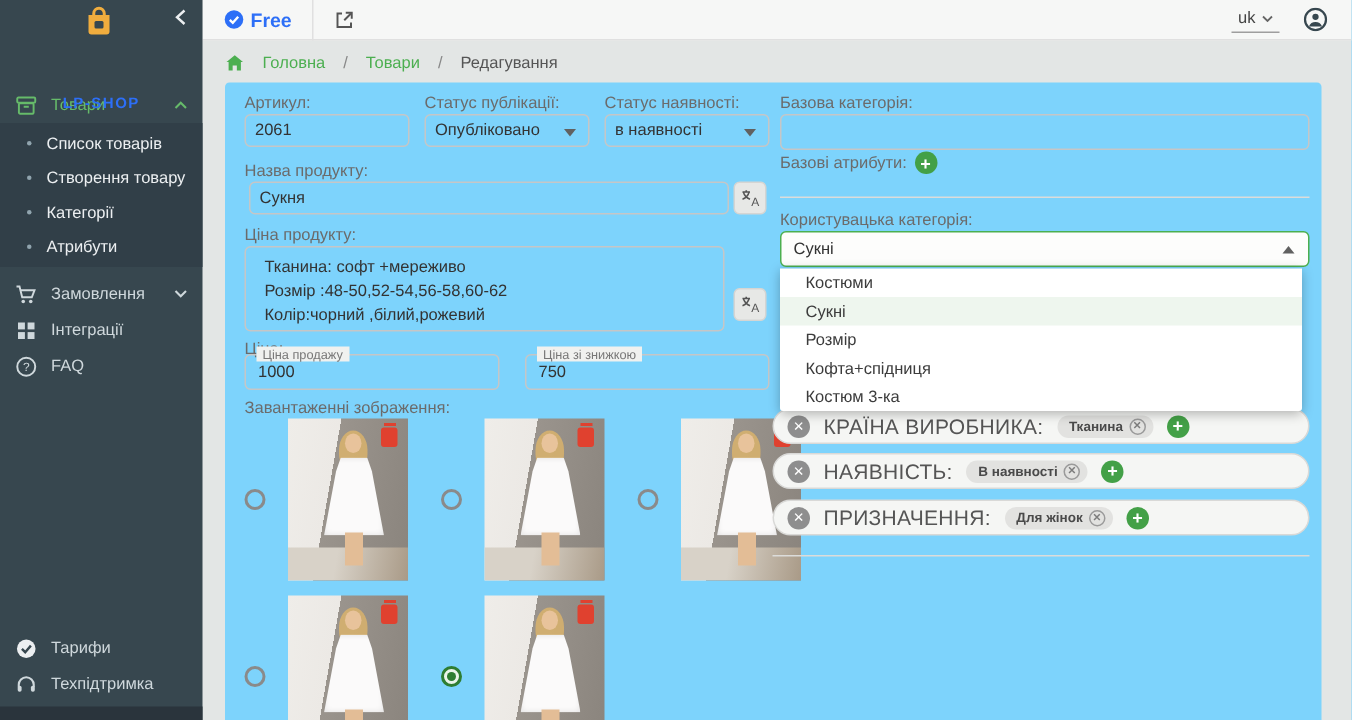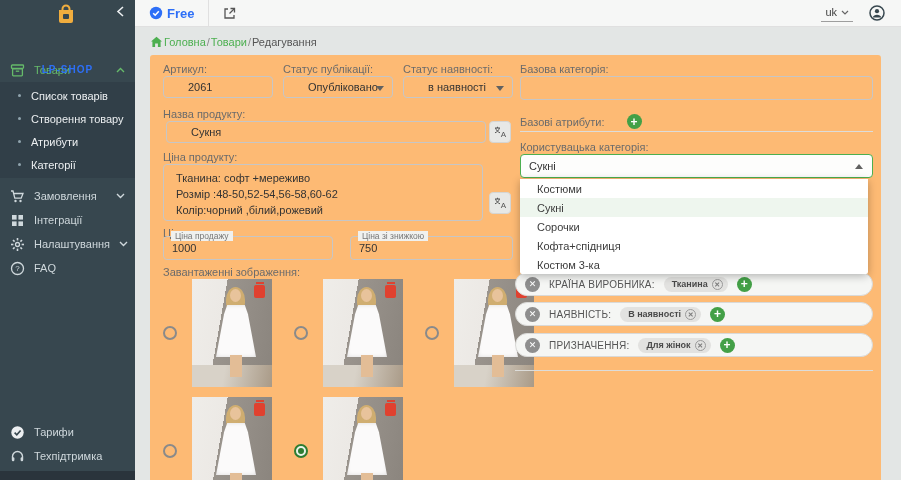--- a/index.html
+++ b/index.html
@@ -26,29 +26,29 @@
   
   .topbar { position:absolute; left:135px; top:0; right:0; height:27px; background:#f6f7f6; border-bottom:1px solid #e0e0e0; display:flex; align-items:center; z-index:20; }
   .plan-badge { display:flex; align-items:center; gap:4px; padding:0 14px; color:#2d6ff7; font-weight:bold; font-size:13px; cursor:pointer; }
   .tb-divider { width:1px; height:27px; background:#e0e0e0; }
   .openext-btn { padding:0 14px; cursor:pointer; display:flex; align-items:center; color:#555; }
   .tb-right { margin-left:auto; display:flex; align-items:center; gap:16px; padding-right:16px; }
   .lang-select { display:flex; align-items:center; gap:4px; color:#444; border-bottom:1px solid #9e9e9e; padding:2px 4px 3px; cursor:pointer; font-size:11px; }
   .avatar-btn { cursor:pointer; display:flex; align-items:center; }
 
   
-  .breadcrumb { position:absolute; left:150px; top:36px; display:flex; align-items:center; gap:1px; font-size:11px; z-index:5; }
+  .breadcrumb { position:absolute; left:150px; top:36px; display:flex; align-items:center; gap:12px; font-size:11px; z-index:5; }
   .breadcrumb a { color:#4caf50; text-decoration:none; cursor:pointer; }
   .crumb-sep { color:#888; }
   .crumb-current { color:#555; }
 
   
-  .content { position:absolute; left:150px; top:55px; width:731px; height:425px; background:#fdba74; border-radius:3px 3px 0 0; z-index:4; overflow:hidden; }
+  .content { position:absolute; left:150px; top:55px; width:731px; height:425px; background:#7dd3fc; border-radius:3px 3px 0 0; z-index:4; overflow:hidden; }
   .flabel { position:absolute; font-size:11px; color:#6b6b6b; }
-  .tinput, .tselect, .ttextarea { position:absolute; border:1px solid #c6c6c6; border-radius:4px; background:transparent; font-family:"Liberation Sans",sans-serif; font-size:11px; color:#333; padding:0 24px; outline:none; }
+  .tinput, .tselect, .ttextarea { position:absolute; border:1px solid #c6c6c6; border-radius:4px; background:transparent; font-family:"Liberation Sans",sans-serif; font-size:11px; color:#333; padding:0 6px; outline:none; }
   .tinput { height:22px; }
   .tselect { height:22px; display:flex; align-items:center; cursor:pointer; padding-right:20px; }
   .tselect::after { content:""; position:absolute; right:8px; top:9px; border-left:4px solid transparent; border-right:4px solid transparent; border-top:5px solid #616161; }
   .ttextarea { padding:6px 12px; line-height:1.45; resize:none; white-space:pre-line; }
   .icon-btn { position:absolute; width:22px; height:22px; background:#e7e8e6; border:1px solid #d5d5d3; border-radius:4px; display:flex; align-items:center; justify-content:center; cursor:pointer; color:#555; }
   .outlined { position:absolute; border:1px solid #c6c6c6; border-radius:4px; height:24px; display:flex; align-items:center; padding:0 8px; }
   .outlined .float-lbl { position:absolute; top:-6px; left:7px; background:#f0f1ef; padding:0 4px; font-size:8.5px; color:#777; }
 
   
   .img-row { position:absolute; display:flex; align-items:center; }
@@ -67,21 +67,21 @@
   
   .divider { position:absolute; height:1px; background:#dcdcda; }
   .plus-btn { width:15px; height:15px; border-radius:50%; background:#43a047; color:#fff; display:inline-flex; align-items:center; justify-content:center; font-size:12px; font-weight:bold; line-height:1; cursor:pointer; flex:0 0 auto; }
   .cat-select { position:absolute; border:1px solid #4caf50; border-radius:4px; height:24px; background:#fdfdfc; display:flex; align-items:center; padding:0 8px; cursor:pointer; font-size:11px; color:#333; }
   .cat-select::after { content:""; position:absolute; right:9px; top:9px; border-left:4px solid transparent; border-right:4px solid transparent; border-bottom:5px solid #616161; }
   .dropdown { position:absolute; background:#fff; box-shadow:0 2px 8px rgba(0,0,0,.28); border-radius:0 0 2px 2px; z-index:15; }
   .dd-option { height:19px; display:flex; align-items:center; padding:0 17px; font-size:11px; color:#3c3c3c; cursor:pointer; }
   .dd-option.selected { background:#eef6ee; }
   .attr-pill { position:absolute; height:24px; border:1px solid #d9d9d7; border-radius:12px; background:#f5f6f4; display:flex; align-items:center; gap:9px; padding:0 9px; }
   .x-circle { width:15px; height:15px; border-radius:50%; background:#8e8e8e; color:#fff; font-size:9px; display:inline-flex; align-items:center; justify-content:center; cursor:pointer; flex:0 0 auto; line-height:1; }
-  .attr-name { font-size:10px; color:#555; letter-spacing:.2px; }
+  .attr-name { font-size:14px; color:#555; letter-spacing:.2px; }
   .chip { background:#e2e2e0; border-radius:10px; padding:2px 5px 2px 8px; font-size:9px; font-weight:bold; color:#4a4a4a; display:inline-flex; align-items:center; gap:4px; }
   .chip-x { width:11px; height:11px; border-radius:50%; border:1px solid #9a9a9a; color:#7c7c7c; font-size:7px; display:inline-flex; align-items:center; justify-content:center; cursor:pointer; line-height:1; }
 
   svg { display:block; }
 </style>
 </head>
 <body>
 
 <div class="sidebar">
   <div class="sb-header">
@@ -120,25 +120,25 @@
     <div class="sub-item">
         <span class="dot"></span>
         <span>Список товарів</span>
       </div>
     <div class="sub-item">
         <span class="dot"></span>
         <span>Створення товару</span>
       </div>
     <div class="sub-item">
         <span class="dot"></span>
-        <span>Атрибути</span>
+        <span>Категорії</span>
       </div>
     <div class="sub-item">
         <span class="dot"></span>
-        <span>Категорії</span>
+        <span>Атрибути</span>
       </div>
   </div>
 
   <div class="sb-item" style="margin-top:6px;">
     <span class="sb-ic">
       <svg width="15" height="15" viewBox="0 0 15 15">
           <path d="M1 2h2l1.8 7.2h6.4L13 4.5H4" fill="none" stroke="#cfd8dc" stroke-width="1.3"></path>
           <circle cx="5.5" cy="12" r="1.2" fill="#cfd8dc"></circle>
           <circle cx="10.5" cy="12" r="1.2" fill="#cfd8dc"></circle>
         </svg>
@@ -156,43 +156,20 @@
       <svg width="15" height="15" viewBox="0 0 15 15">
           <rect x="2" y="2" width="4.6" height="4.6" fill="#cfd8dc"></rect>
           <rect x="8.4" y="2" width="4.6" height="4.6" fill="#cfd8dc"></rect>
           <rect x="2" y="8.4" width="4.6" height="4.6" fill="#cfd8dc"></rect>
           <rect x="8.4" y="8.4" width="4.6" height="4.6" fill="#cfd8dc"></rect>
         </svg>
     </span>
     <span class="lbl">Інтеграції</span>
   </div>
 
-  <div class="sb-item">
-    <span class="sb-ic">
-      <svg width="15" height="15" viewBox="0 0 15 15">
-          <circle cx="7.5" cy="7.5" r="2" fill="none" stroke="#cfd8dc" stroke-width="1.3"></circle>
-          <g stroke="#cfd8dc" stroke-width="1.6">
-            <line x1="7.5" y1="1" x2="7.5" y2="3.4"></line>
-            <line x1="7.5" y1="11.6" x2="7.5" y2="14"></line>
-            <line x1="1" y1="7.5" x2="3.4" y2="7.5"></line>
-            <line x1="11.6" y1="7.5" x2="14" y2="7.5"></line>
-            <line x1="3" y1="3" x2="4.6" y2="4.6"></line>
-            <line x1="10.4" y1="10.4" x2="12" y2="12"></line>
-            <line x1="12" y1="3" x2="10.4" y2="4.6"></line>
-            <line x1="4.6" y1="10.4" x2="3" y2="12"></line>
-          </g>
-        </svg>
-    </span>
-    <span class="lbl">Налаштування</span>
-    <span class="chev">
-      <svg width="9" height="6" viewBox="0 0 9 6">
-          <polyline points="1,1 4.5,4.5 8,1" fill="none" stroke="#cfd8dc" stroke-width="1.4"></polyline>
-        </svg>
-    </span>
-  </div>
 
   <div class="sb-item">
     <span class="sb-ic">
       <svg width="15" height="15" viewBox="0 0 15 15">
           <circle cx="7.5" cy="7.5" r="6" fill="none" stroke="#cfd8dc" stroke-width="1.3"></circle>
           <text x="7.5" y="10.4" font-size="8" fill="#cfd8dc" text-anchor="middle" font-family="Liberation Sans,sans-serif">?</text>
         </svg>
     </span>
     <span class="lbl">FAQ</span>
   </div>
@@ -365,35 +342,35 @@
     <span class="radio checked" style="margin-left:22px;"></span>
     <div class="photo">
         <div class="hair"></div>
         <div class="head"></div>
         <div class="dress"></div>
         <div class="legs"></div>
         <span class="trash-btn"></span>
       </div>
   </div>
 
-  <div class="flabel" style="left:370px; top:59px; display:flex; align-items:center; gap:22px;">
+  <div class="flabel" style="left:370px; top:46px; display:flex; align-items:center; gap:5px;">
     <span>Базові атрибути:</span>
     <span class="plus-btn">+</span>
   </div>
   <div class="divider" style="left:370px; top:76px; width:353px;"></div>
 
   <div class="flabel" style="left:370px; top:86px;">Користувацька категорія:</div>
   <div class="cat-select" style="left:370px; top:99px; width:353px;">
     <span>Сукні</span>
   </div>
 
   <div class="dropdown" style="left:370px; top:124px; width:348px;">
     <div class="dd-option">Костюми</div>
     <div class="dd-option selected">Сукні</div>
-    <div class="dd-option">Сорочки</div>
+    <div class="dd-option">Розмір</div>
     <div class="dd-option">Кофта+спідниця</div>
     <div class="dd-option">Костюм 3-ка</div>
   </div>
 
   <div class="attr-pill" style="left:365px; top:217px; width:358px;">
     <span class="x-circle">✕</span>
     <span class="attr-name">КРАЇНА ВИРОБНИКА:</span>
     <span class="chip">
         <span>Тканина</span>
         <span class="chip-x">✕</span>

